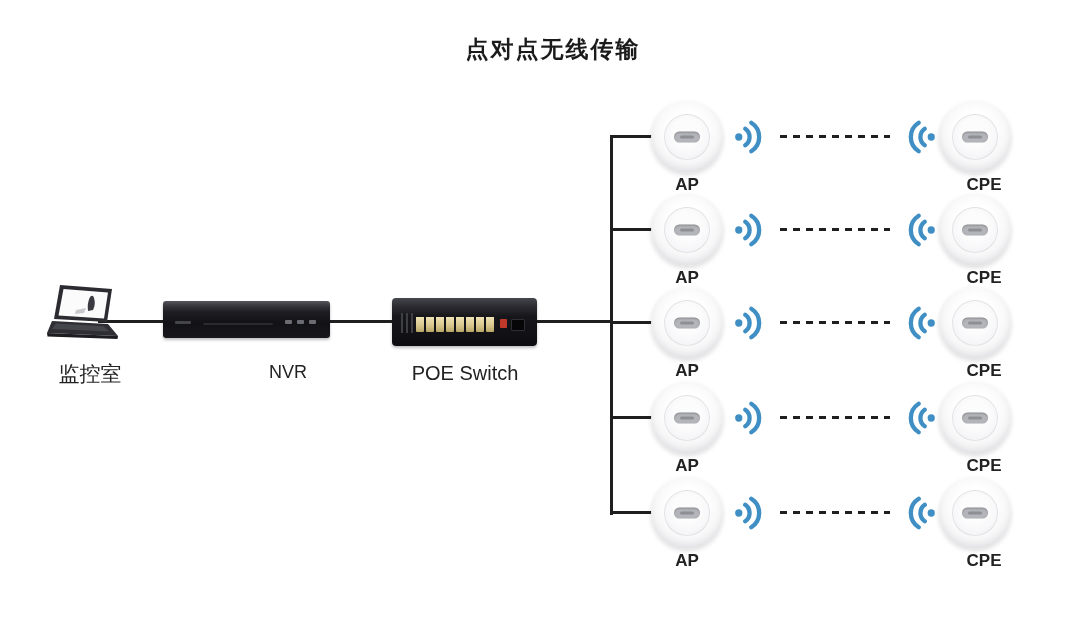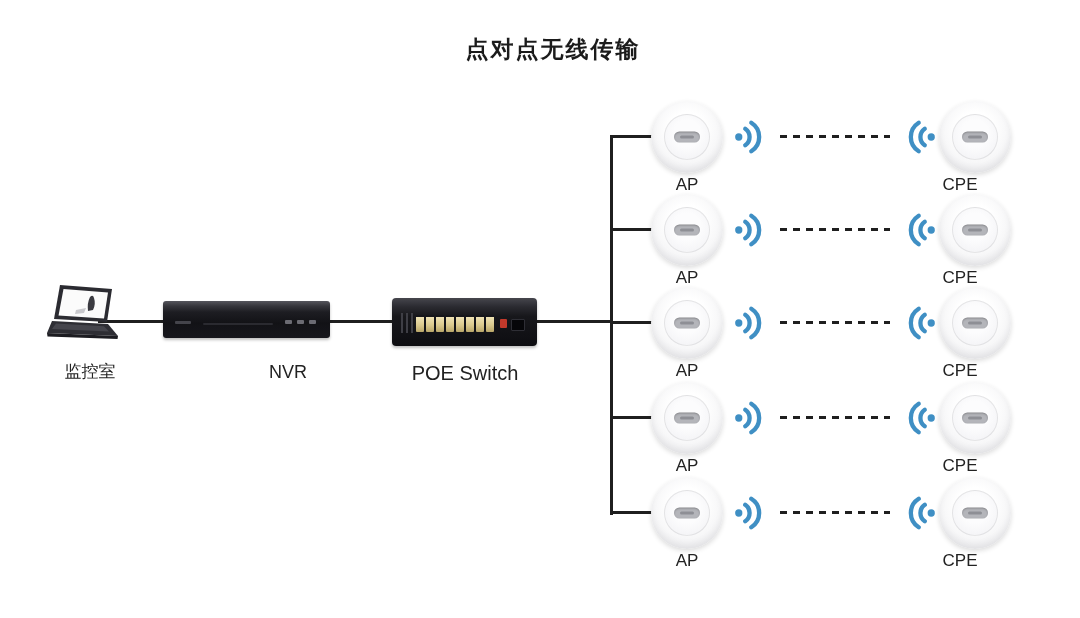--- a/index.html
+++ b/index.html
@@ -11,22 +11,22 @@
     position:absolute;top:34px;left:0;right:0;margin:0;text-align:center;
     transform:translateX(13px);
     font-size:23px;font-weight:700;letter-spacing:2px;color:#1b1b1b;
   }
   
   .wire{position:absolute;background:var(--cable,#1f1f1f);}
   .main-wire{left:98px;top:320px;width:514px;height:3px;}
   .trunk-wire{left:610px;top:136px;width:3px;height:379px;}
   
   .label{position:absolute;color:var(--text,#222);text-align:center;}
-  .chain-label{font-size:17px;width:120px;}
-  .dev-label{position:absolute;font-size:17px;color:var(--text,#222);width:80px;text-align:center;}
+  .chain-label{font-size:21px;width:120px;}
+  .dev-label{position:absolute;font-size:17px;color:var(--text,#222);width:80px;text-align:center;font-weight:bold;}
   
   .laptop{position:absolute;left:46px;top:284px;width:80px;height:64px;}
   
   .nvr{
     position:absolute;left:163px;top:301px;width:167px;height:37px;border-radius:3px;
     background:linear-gradient(180deg,#55555c 0%,#35353b 14%,#1d1d22 30%,#121216 60%,#17171c 100%);
     box-shadow:0 2px 3px rgba(0,0,0,.25);
   }
   .nvr-logo{position:absolute;left:12px;top:20px;width:16px;height:3px;background:#44444b;border-radius:1px;}
   .nvr-buttons{position:absolute;right:14px;top:19px;display:flex;gap:5px;}
@@ -65,21 +65,21 @@
     position:absolute;left:50%;top:50%;transform:translate(-50%,-50%);
     width:26px;height:11px;border-radius:6px;background:#b4b5ba;
     box-shadow:inset 0 1px 2px rgba(0,0,0,.25);
   }
   .device .badge::after{
     content:"";position:absolute;left:6px;top:4px;width:14px;height:3px;border-radius:2px;background:#8e8f95;
   }
   .ap{left:39px;}
   .cpe{left:327px;}
   .ap-label{left:35px;top:84px;}
-  .cpe-label{left:308px;top:84px;}
+  .cpe-label{left:332px;top:84px;}
   
   .wifi{position:absolute;top:27px;width:38px;height:38px;color:var(--wifi-blue,#3f8fc4);}
   .wifi circle{fill:currentColor;}
   .wifi path{fill:none;stroke:currentColor;stroke-width:5;stroke-linecap:round;}
   .wifi-right{left:119px;}
   .wifi-left{left:289px;transform:scaleX(-1);}
   
   .dash-line{
     position:absolute;left:168px;top:44px;width:110px;height:3px;
     background:repeating-linear-gradient(90deg,var(--cable,#1f1f1f) 0 7px,transparent 7px 13px);

